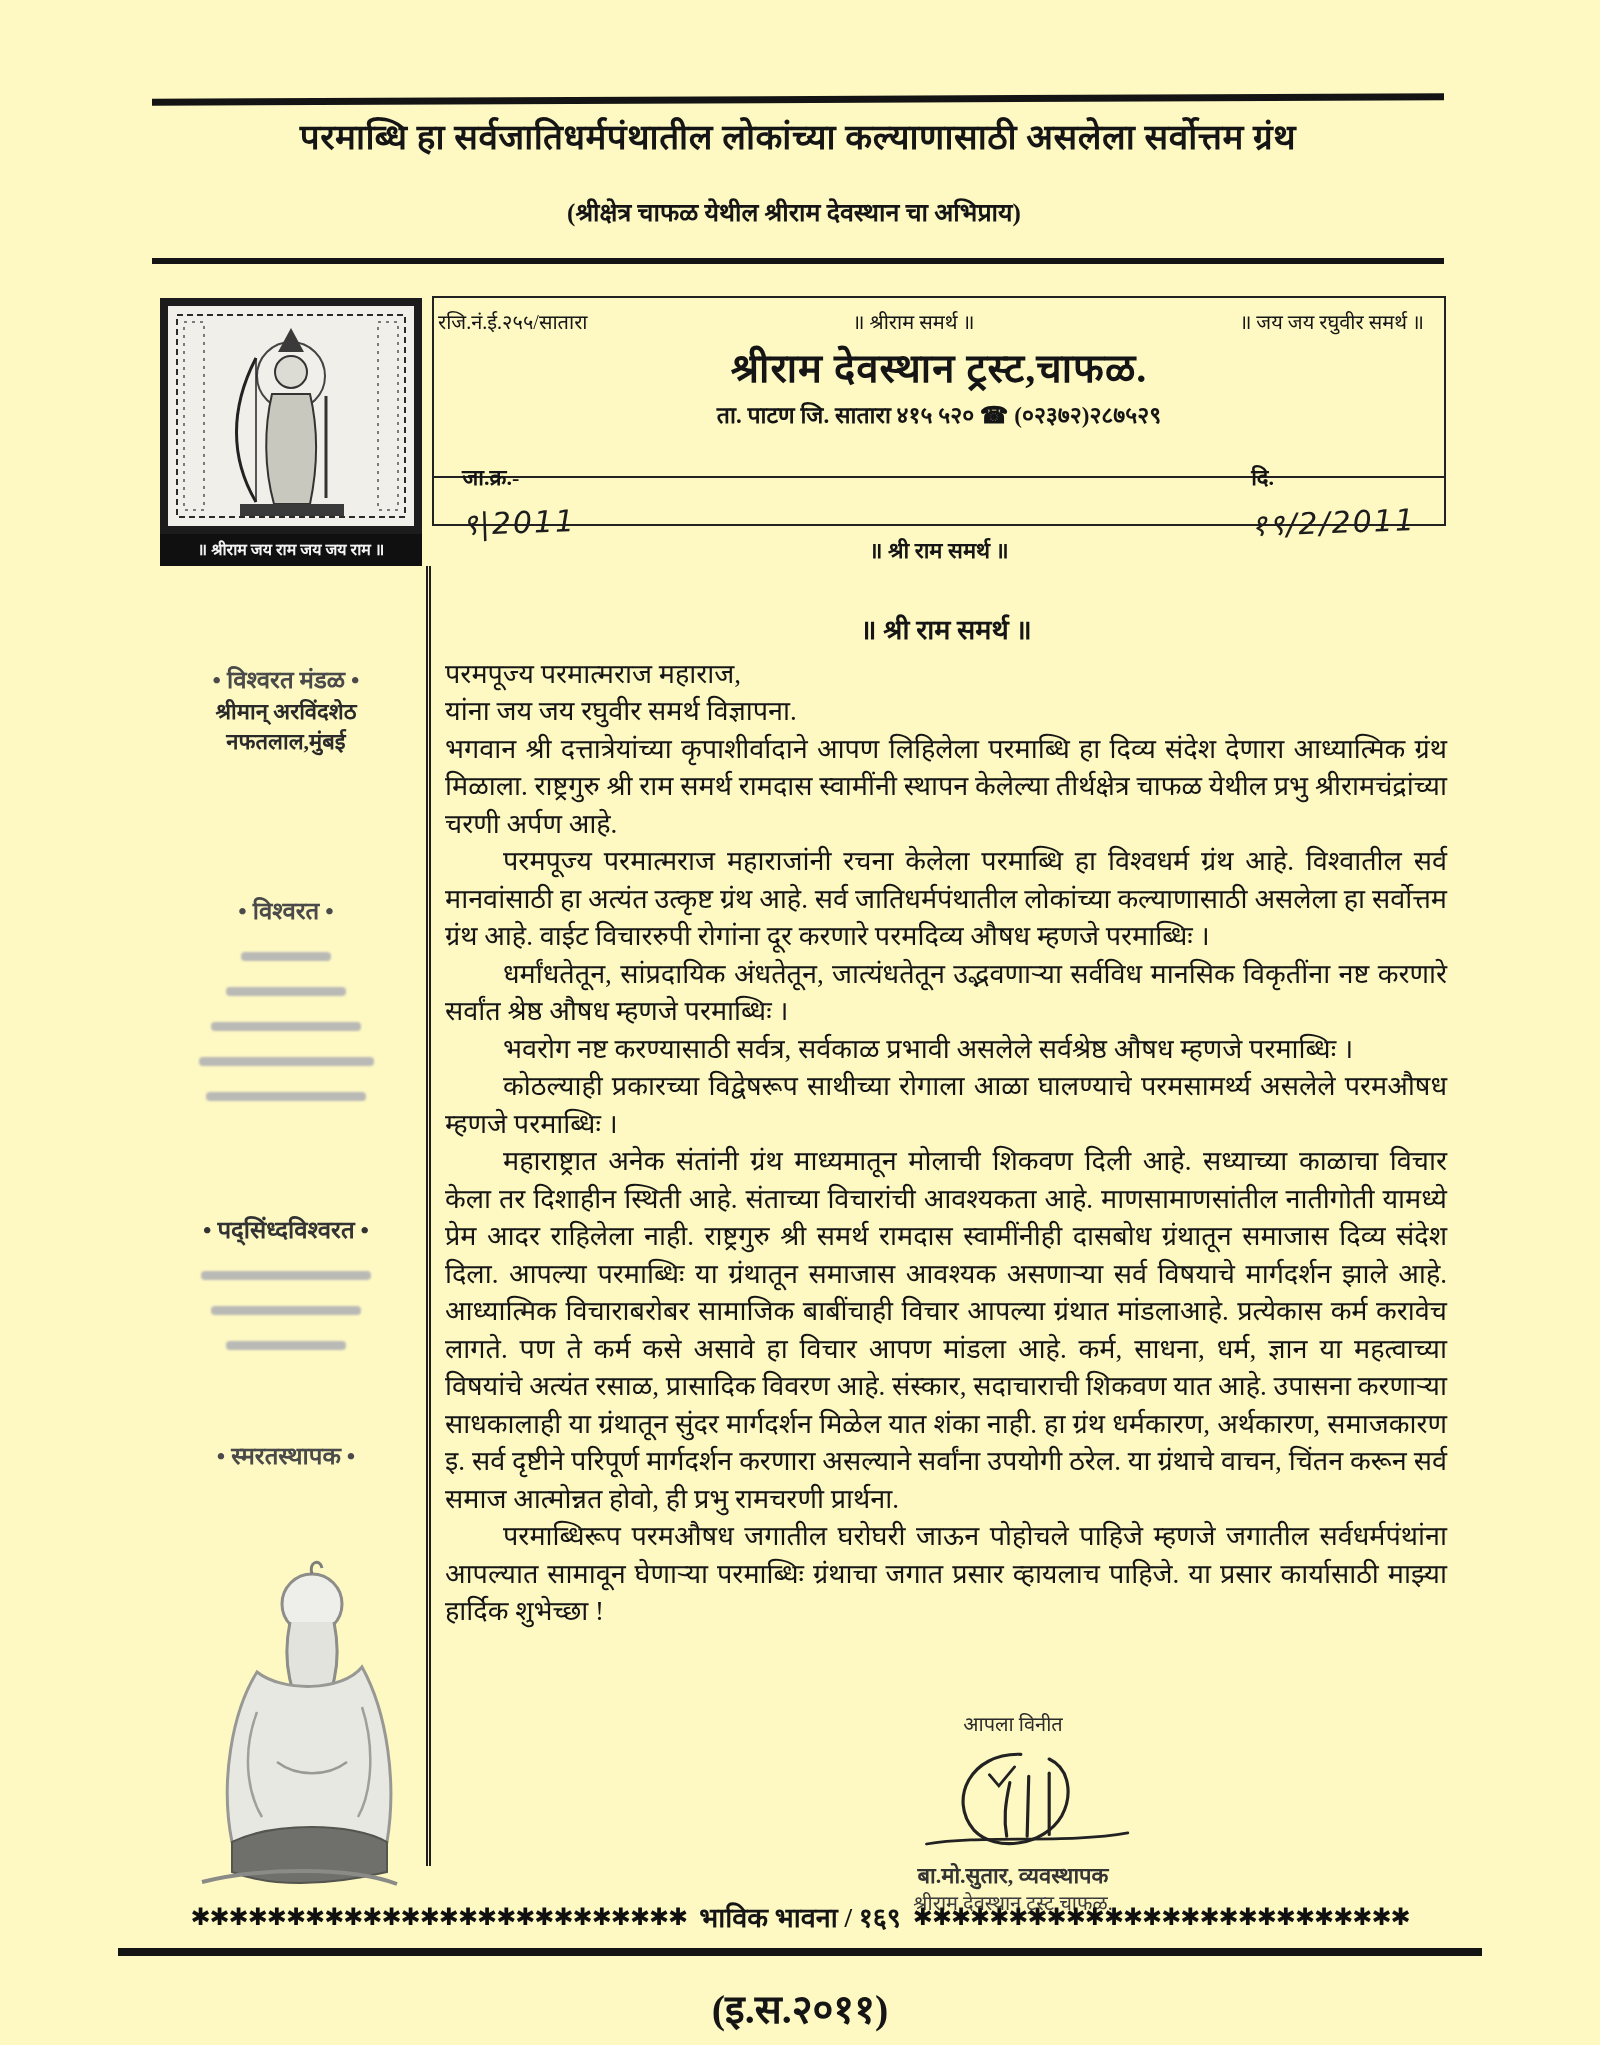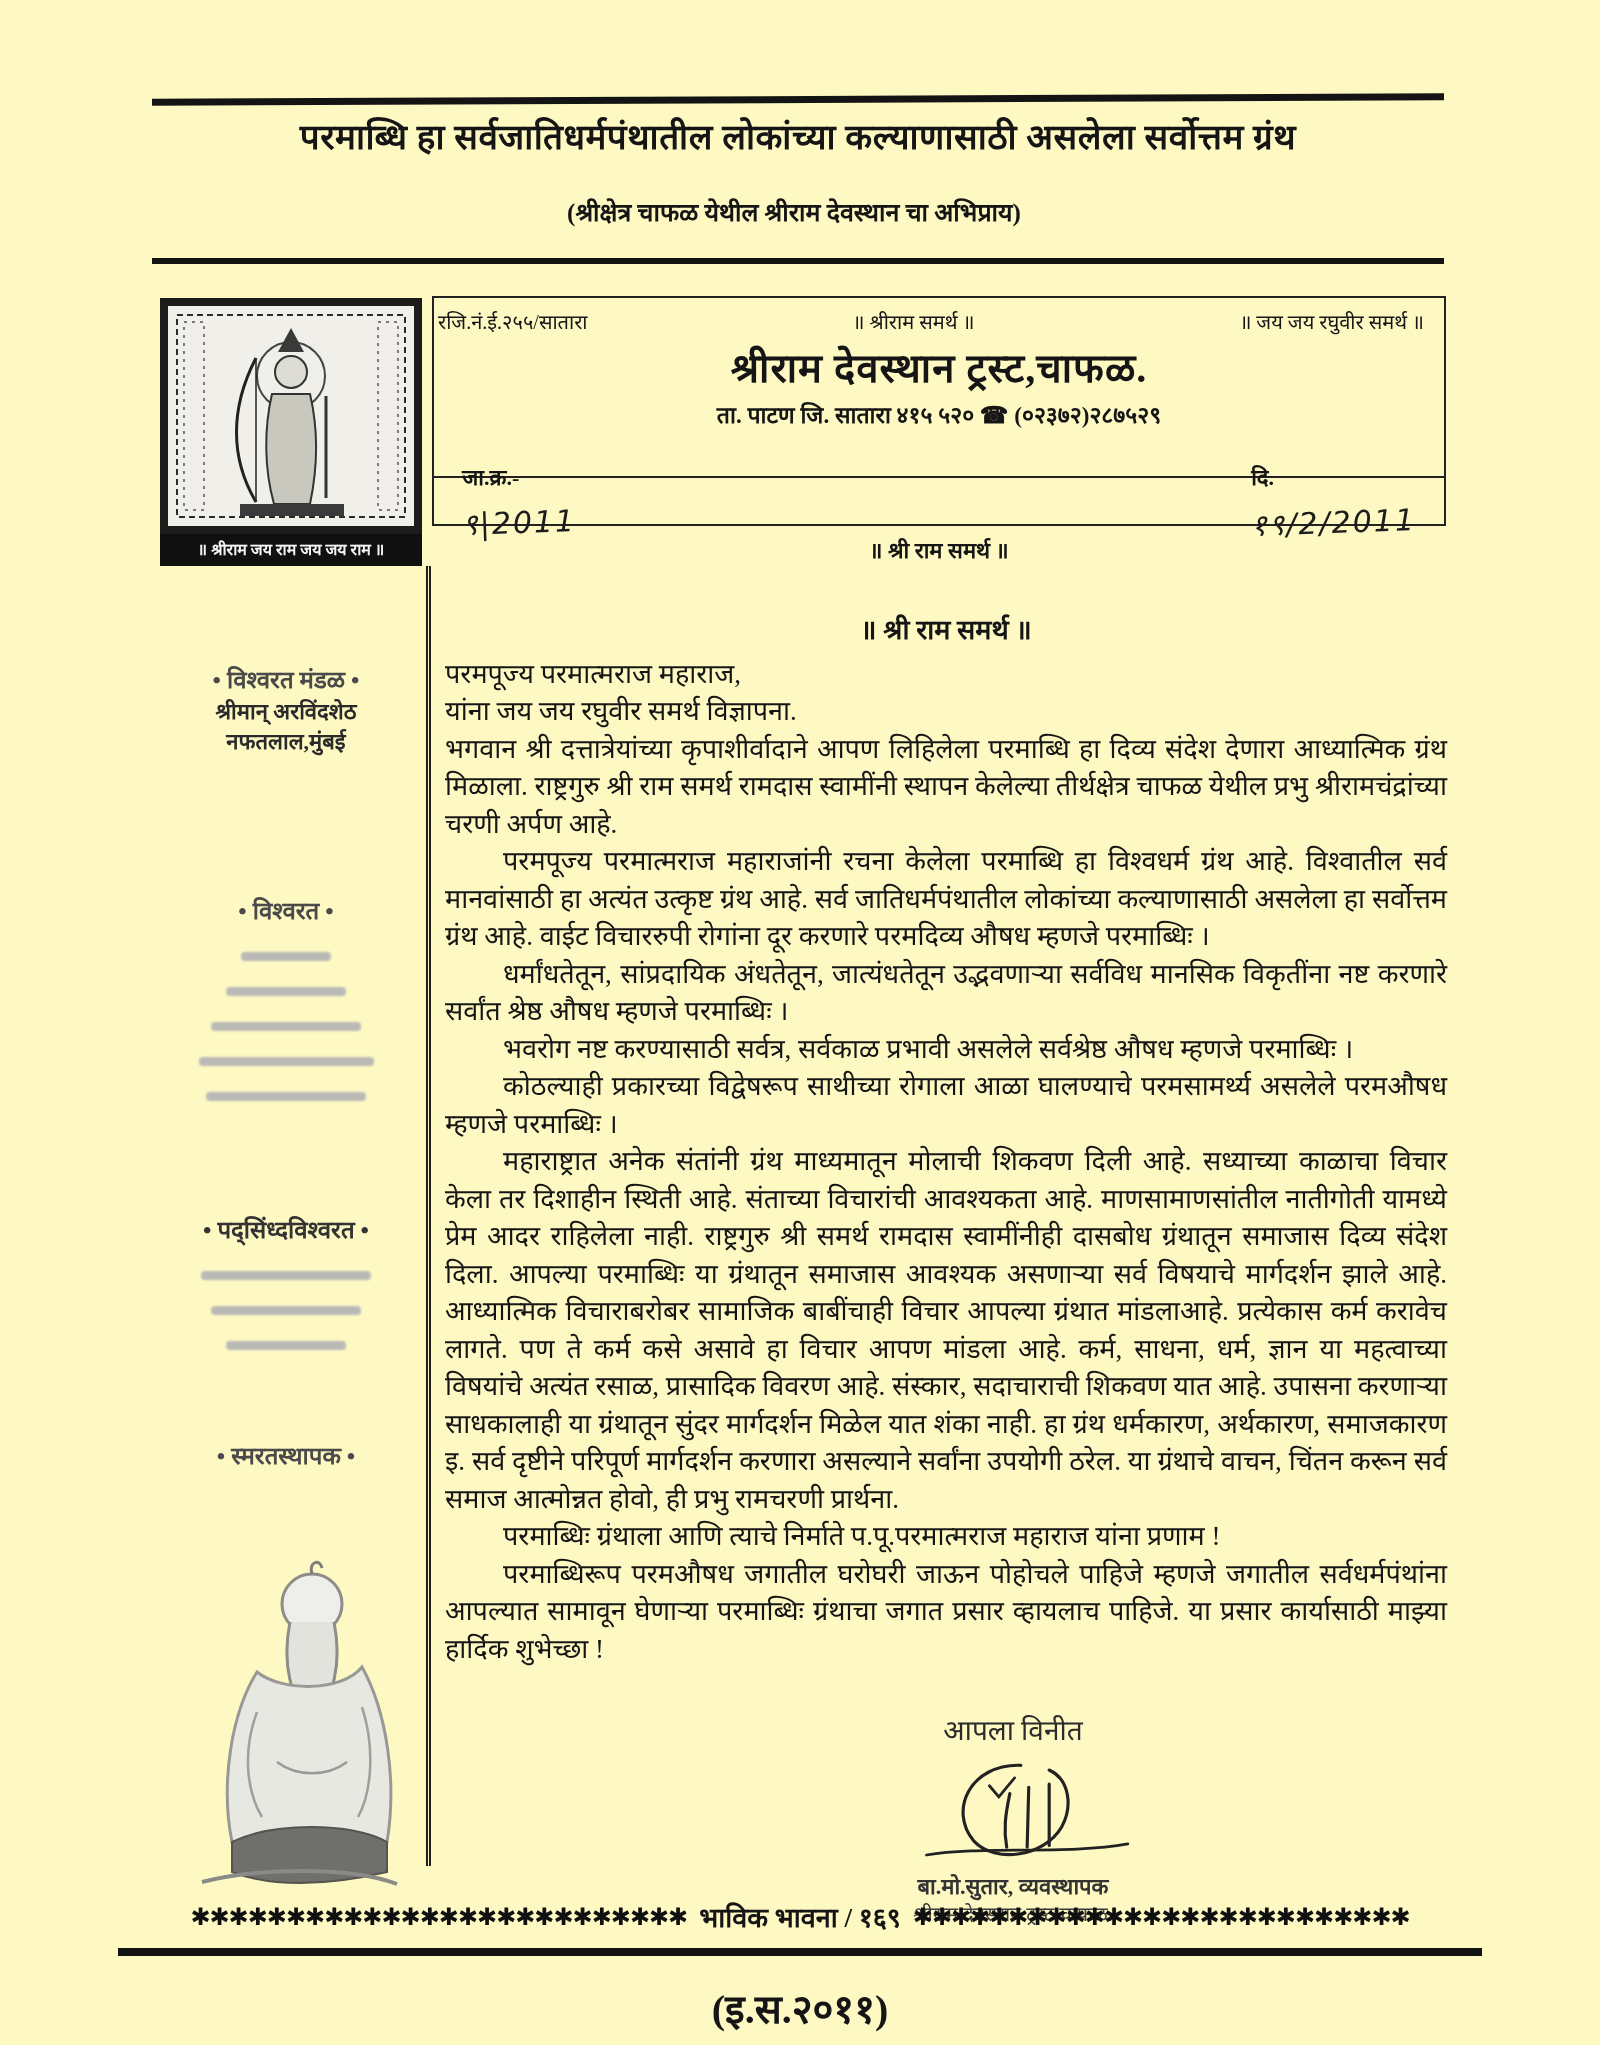--- a/index.html
+++ b/index.html
@@ -44,21 +44,21 @@
   .scribble{height:9px;background:#b9b9b6;border-radius:4px;margin:26px auto 0;filter:blur(1.2px);}
 
   
   .body-text{left:445px;top:612px;width:1002px;font-size:27px;line-height:37.5px;text-align:justify;}
   .body-text .sal{text-align:center;font-weight:bold;margin-bottom:6px;}
   .body-text p{margin:0;}
   .body-text p.ind{text-indent:58px;}
 
   
   .sig-block{left:848px;top:1710px;width:330px;text-align:center;}
-  .sig-closing{font-size:28px;color:#2b2b2b;}
+  .sig-closing{font-size:20px;color:#2b2b2b;}
   .sig-name{font-size:22px;font-weight:bold;color:#333;}
   .sig-org{font-size:20px;color:#3a3a3a;}
 
   
   .footer-row{left:110px;top:1898px;width:1380px;display:flex;justify-content:center;align-items:center;gap:12px;}
   .stars{font-size:24px;letter-spacing:-1px;color:#101010;white-space:nowrap;overflow:hidden;max-width:520px;}
   .footer-label{font-size:27px;font-weight:bold;white-space:nowrap;}
   .year-line{left:0;top:1980px;width:1600px;font-size:40px;font-weight:bold;}
 </style>
 </head>
@@ -155,21 +155,20 @@
   <div class="abs body-text">
     <div class="sal">॥ श्री राम समर्थ ॥</div>
     <p>परमपूज्य परमात्मराज महाराज,</p>
     <p>यांना जय जय रघुवीर समर्थ विज्ञापना.</p>
     <p>भगवान श्री दत्तात्रेयांच्या कृपाशीर्वादाने आपण लिहिलेला परमाब्धि हा दिव्य संदेश देणारा आध्यात्मिक ग्रंथ मिळाला. राष्ट्रगुरु श्री राम समर्थ रामदास स्वामींनी स्थापन केलेल्या तीर्थक्षेत्र चाफळ येथील प्रभु श्रीरामचंद्रांच्या चरणी अर्पण आहे.</p>
     <p class="ind">परमपूज्य परमात्मराज महाराजांनी रचना केलेला परमाब्धि हा विश्वधर्म ग्रंथ आहे. विश्वातील सर्व मानवांसाठी हा अत्यंत उत्कृष्ट ग्रंथ आहे. सर्व जातिधर्मपंथातील लोकांच्या कल्याणासाठी असलेला हा सर्वोत्तम ग्रंथ आहे. वाईट विचाररुपी रोगांना दूर करणारे परमदिव्य औषध म्हणजे परमाब्धिः ।</p>
     <p class="ind">धर्मांधतेतून, सांप्रदायिक अंधतेतून, जात्यंधतेतून उद्भवणाऱ्या सर्वविध मानसिक विकृतींना नष्ट करणारे सर्वांत श्रेष्ठ औषध म्हणजे परमाब्धिः ।</p>
     <p class="ind">भवरोग नष्ट करण्यासाठी सर्वत्र, सर्वकाळ प्रभावी असलेले सर्वश्रेष्ठ औषध म्हणजे परमाब्धिः ।</p>
     <p class="ind">कोठल्याही प्रकारच्या विद्वेषरूप साथीच्या रोगाला आळा घालण्याचे परमसामर्थ्य असलेले परमऔषध म्हणजे परमाब्धिः ।</p>
     <p class="ind">महाराष्ट्रात अनेक संतांनी ग्रंथ माध्यमातून मोलाची शिकवण दिली आहे. सध्याच्या काळाचा विचार केला तर दिशाहीन स्थिती आहे. संताच्या विचारांची आवश्यकता आहे. माणसामाणसांतील नातीगोती यामध्ये प्रेम आदर राहिलेला नाही. राष्ट्रगुरु श्री समर्थ रामदास स्वामींनीही दासबोध ग्रंथातून समाजास दिव्य संदेश दिला. आपल्या परमाब्धिः या ग्रंथातून समाजास आवश्यक असणाऱ्या सर्व विषयाचे मार्गदर्शन झाले आहे. आध्यात्मिक विचाराबरोबर सामाजिक बाबींचाही विचार आपल्या ग्रंथात मांडलाआहे. प्रत्येकास कर्म करावेच लागते. पण ते कर्म कसे असावे हा विचार आपण मांडला आहे. कर्म, साधना, धर्म, ज्ञान या महत्वाच्या विषयांचे अत्यंत रसाळ, प्रासादिक विवरण आहे. संस्कार, सदाचाराची शिकवण यात आहे. उपासना करणाऱ्या साधकालाही या ग्रंथातून सुंदर मार्गदर्शन मिळेल यात शंका नाही. हा ग्रंथ धर्मकारण, अर्थकारण, समाजकारण इ. सर्व दृष्टीने परिपूर्ण मार्गदर्शन करणारा असल्याने सर्वांना उपयोगी ठरेल. या ग्रंथाचे वाचन, चिंतन करून सर्व समाज आत्मोन्नत होवो, ही प्रभु रामचरणी प्रार्थना.</p>
-    <p class="ind">परमाब्धिः ग्रंथाला आणि त्याचे निर्माते प.पू.परमात्मराज महाराज यांना प्रणाम !</p>
     <p class="ind">परमाब्धिरूप परमऔषध जगातील घरोघरी जाऊन पोहोचले पाहिजे म्हणजे जगातील सर्वधर्मपंथांना आपल्यात सामावून घेणाऱ्या परमाब्धिः ग्रंथाचा जगात प्रसार व्हायलाच पाहिजे. या प्रसार कार्यासाठी माझ्या हार्दिक शुभेच्छा !</p>
   </div>
 
   <div class="abs sig-block">
     <div class="sig-closing">आपला विनीत</div>
     <svg width="240" height="118" viewBox="0 0 300 150">
       <path d="M160 22 C 95 20, 68 80, 100 118 C 128 148, 190 138, 212 100 C 226 74, 222 40, 196 28" fill="none" stroke="#222" stroke-width="4" stroke-linecap="round"></path>
       <path d="M120 48 l12 14 l20 -24" fill="none" stroke="#222" stroke-width="3.5" stroke-linecap="round"></path>
       <path d="M146 58 C 140 86, 138 104, 142 126" fill="none" stroke="#222" stroke-width="4" stroke-linecap="round"></path>
       <path d="M170 50 L 168 126" fill="none" stroke="#222" stroke-width="4" stroke-linecap="round"></path>

